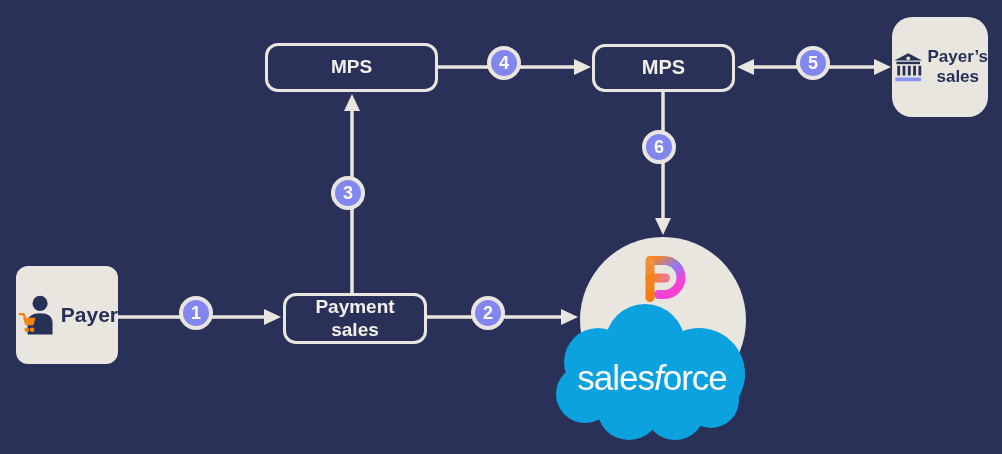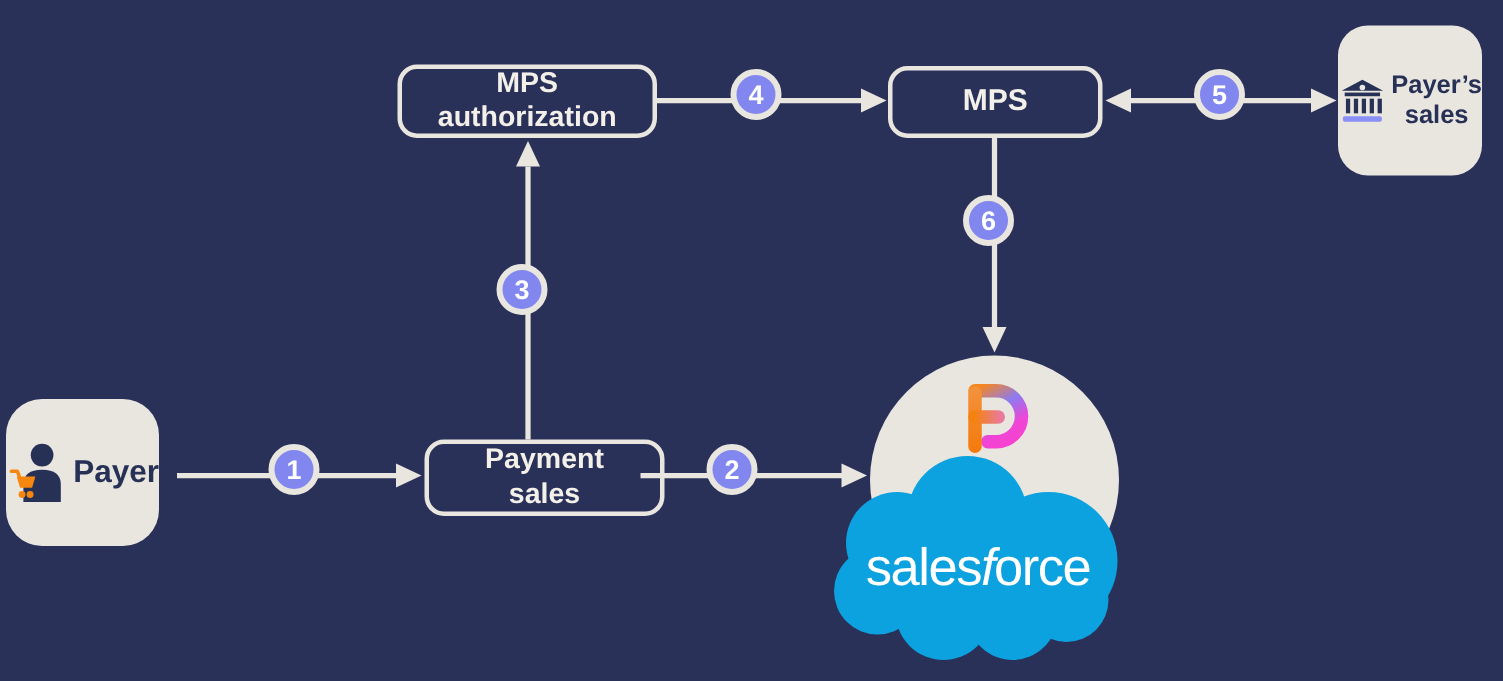--- a/index.html
+++ b/index.html
@@ -19,23 +19,23 @@
   .outlined-box{position:absolute;border:3px solid var(--line);border-radius:13px;
     background:transparent;color:var(--label-light);font-weight:700;font-size:19px;
     line-height:1.18;text-align:center;display:flex;flex-direction:column;
     align-items:center;justify-content:center;z-index:2;}
   .filled-box{position:absolute;background:var(--cream);color:var(--navy);
     font-weight:700;text-align:center;display:flex;flex-direction:row;
     align-items:center;justify-content:center;z-index:2;}
 
   .mps-auth{left:265px;top:43px;width:173px;height:49px;}
   .mps{left:592px;top:44px;width:143px;height:48px;font-size:20px;}
-  .payment-form{left:283px;top:293px;width:160px;height:51px;}
+  .payment-form{left:283px;top:293px;width:144px;height:51px;}
 
-  .payer{left:4px;top:266px;width:102px;height:98px;border-radius:24px;font-size:21px;gap:2px;}
+  .payer{left:16px;top:266px;width:102px;height:98px;border-radius:12px;font-size:21px;gap:2px;}
   .bank{left:892px;top:17px;width:96px;height:100px;border-radius:20px;font-size:17px;line-height:1.2;gap:3px;}
 
   .badge{position:absolute;width:34px;height:34px;border-radius:50%;background:var(--badge);
     border:4px solid var(--line);color:var(--badge-text);font-weight:700;font-size:18px;
     display:flex;align-items:center;justify-content:center;z-index:4;}
   .b1{left:179px;top:296px;} .b2{left:471px;top:296px;} .b3{left:331px;top:176px;}
   .b4{left:487px;top:46px;}  .b5{left:796px;top:46px;}  .b6{left:642px;top:130px;}
 
   .sf-circle{position:absolute;left:580px;top:237px;width:166px;height:166px;border-radius:50%;
     background:var(--cream);z-index:2;}
@@ -84,21 +84,20 @@
     <span>Payer</span>
   </div>
 
   <div class="outlined-box payment-form">
     <span>Payment</span>
     <span>sales</span>
   </div>
 
   <div class="outlined-box mps-auth">
     <span>MPS</span>
-    <span>authorization</span>
   </div>
 
   <div class="outlined-box mps">
     <span>MPS</span>
   </div>
 
   <div class="filled-box bank">
     <svg width="40" height="36" viewBox="0 0 40 36">
       <polygon points="20,1 37,10 3,10" fill="var(--navy)"></polygon>
       <circle cx="20" cy="7.3" r="2.3" fill="var(--cream)"></circle>

